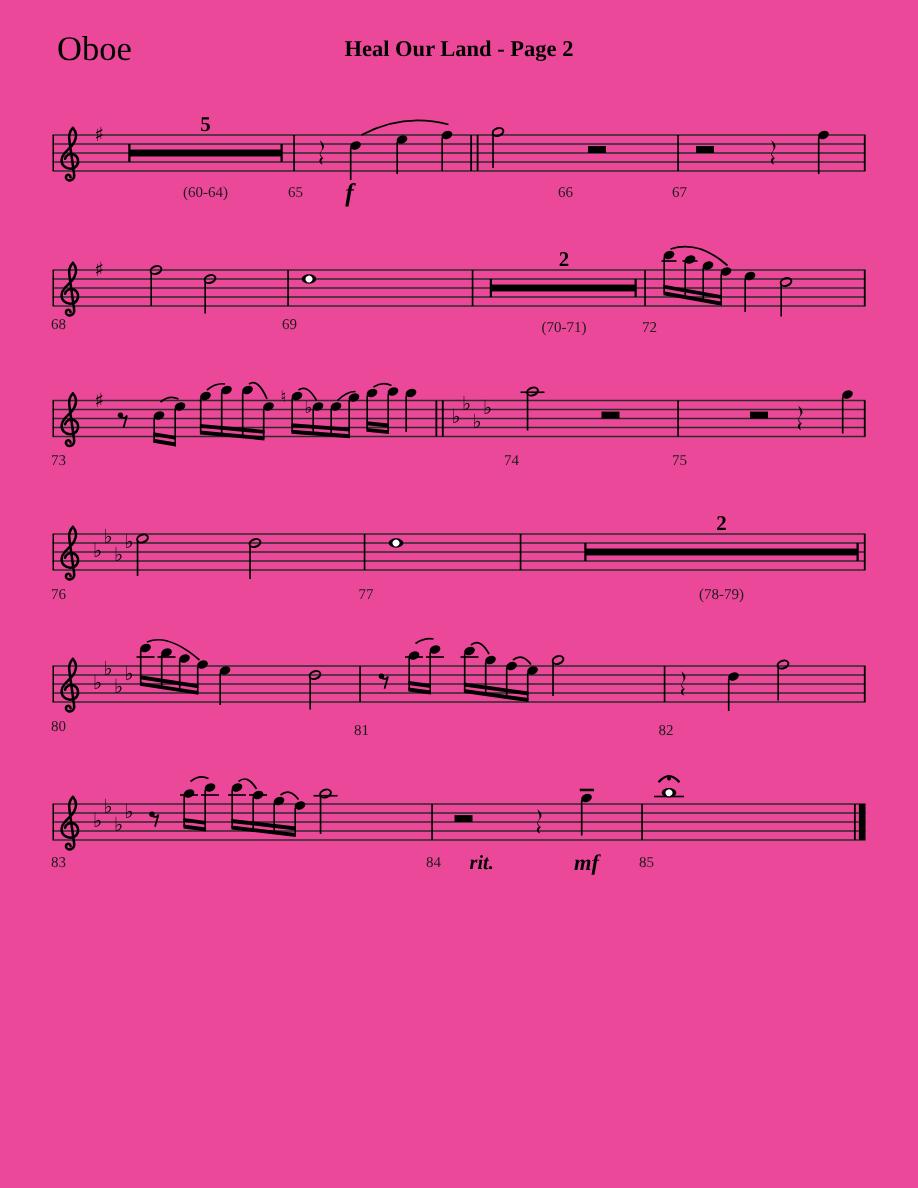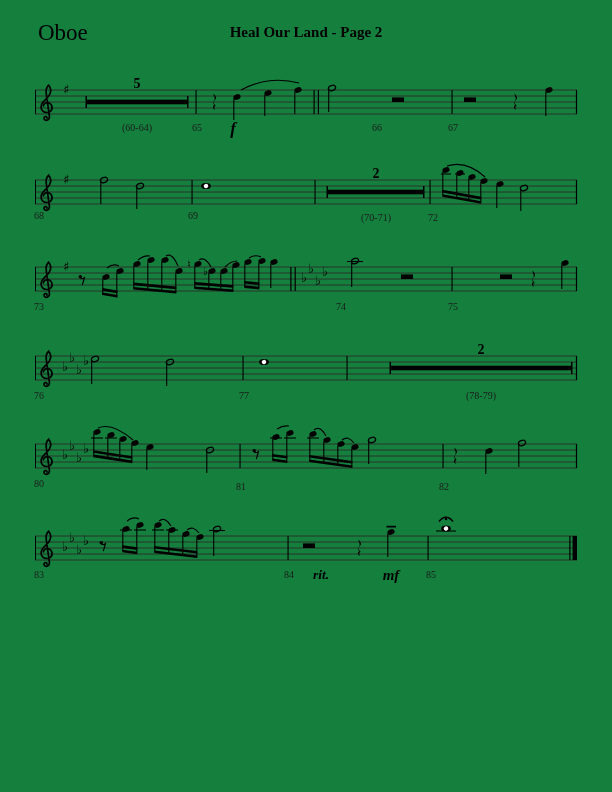--- a/index.html
+++ b/index.html
@@ -1,16 +1,16 @@
 <!DOCTYPE html>
 <html><head>
 <meta charset="utf-8">
 <style>
   html,body{margin:0;padding:0;background:#fff;}
-  .page{width:612px;height:792px;background:#15803d;position:relative;overflow:hidden;}
+  .page{width:612px;height:792px;background:#ec4899;position:relative;overflow:hidden;}
   svg{display:block;}
   text{fill:#000;}
   .t-instrument{font:23px "Liberation Serif",serif;}
   .t-title{font:600 15px "Liberation Serif",serif;}
   .t-num{font:10px "Liberation Serif",serif;fill:#1a1a1a;}
   .t-count{font:bold 14px "Liberation Serif",serif;}
   .t-range{font:10px "Liberation Serif",serif;fill:#1a1a1a;}
   .t-dyn{font:bold italic 17px "Liberation Serif",serif;}
   .t-dyn-s{font:bold italic 15px "Liberation Serif",serif;}
   .t-rit{font:bold italic 13.5px "Liberation Serif",serif;}

